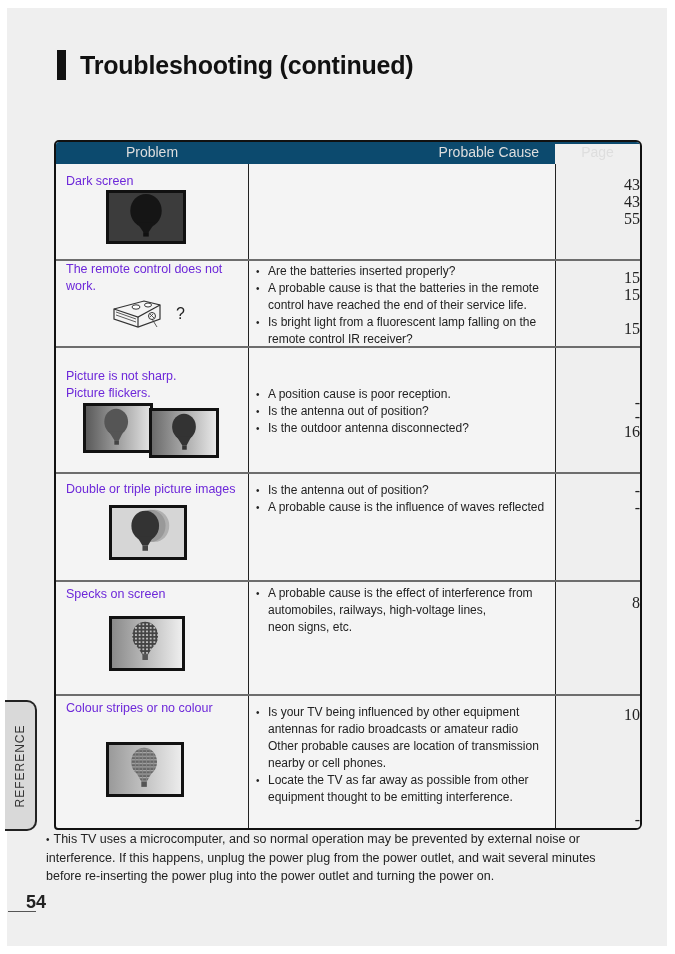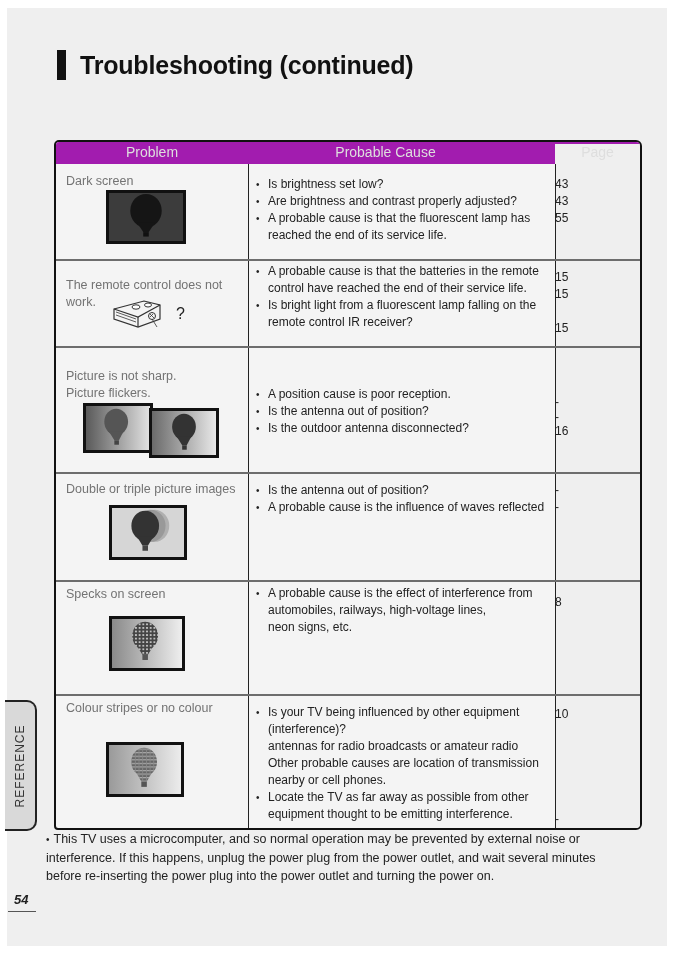--- a/index.html
+++ b/index.html
@@ -11,51 +11,51 @@
     position:absolute; left:7px; top:8px; width:660px; height:938px; background:#efefef;
   }
   .title-wrap { position:absolute; left:57px; top:50px; display:flex; align-items:center; }
   .title-bar { width:9px; height:30px; background:#111; margin-right:14px; }
   .title { font-size:25px; font-weight:bold; letter-spacing:-0.2px; color:#111; }
 
   .table-box {
     position:absolute; left:54px; top:140px; width:584px; height:686px;
     border:2px solid #111; border-radius:5px 6px 6px 4px; background:#f4f4f4; overflow:hidden;
   }
-  .thead { position:absolute; left:0; top:0; width:100%; height:22px; background:#a21caf; }
+  .thead { position:absolute; left:0; top:0; width:100%; height:22px; background:#0c4a6e; }
   .th { position:absolute; top:2px; font-size:14px; color:#dedede; text-align:center; }
   .th.problem { left:0; width:192px; }
-  .th.cause { left:176px; width:307px; }
+  .th.cause { left:176px; width:307px;text-align:right; }
   .th.page { left:499px; width:85px; }
 
   .vline { position:absolute; top:22px; bottom:0; width:1px; background:#222; }
   .hline { position:absolute; left:0; right:0; height:2px; background:#6d6d6d; }
 
   .row { position:absolute; left:0; width:100%; }
-  .prob { position:absolute; left:10px; font-size:12.5px; line-height:17px; color:#737373; }
+  .prob { position:absolute; left:10px; font-size:12.5px; line-height:17px; color:#6d28d9; }
   .causes { position:absolute; left:200px; width:300px; font-size:12px; line-height:17px; color:#222; margin:0; padding:0; list-style:none; }
   .causes li { position:relative; padding-left:12px; }
   .causes li::before { content:"\2022"; position:absolute; left:0; top:0; font-size:10px; }
   .causes li.cont::before { content:""; }
-  .pages { position:absolute; left:499px; width:85px; text-align:left; font-size:12px; line-height:17px; color:#222; }
+  .pages { position:absolute; left:499px; width:85px; text-align:right; font-size:16px; line-height:17px; color:#222;font-family:Liberation Serif, serif; }
 
   .pic { position:absolute; border:3px solid #111; box-sizing:border-box; overflow:hidden; }
   .pic svg { display:block; width:100%; height:100%; }
 
   .side-tab {
     position:absolute; left:5px; top:700px; width:30px; height:127px;
     border:2px solid #222; border-left:none; border-radius:0 10px 10px 0; background:#d9d9d9;
   }
   .side-tab span {
     position:absolute; left:50%; top:50%; transform:translate(-50%,-50%) rotate(-90deg);
     font-size:12px; letter-spacing:1px; color:#333; white-space:nowrap;
   }
   .note { position:absolute; left:46px; top:830px; width:580px; font-size:12.5px; line-height:18px; color:#222; }
   .note .bul { font-size:10px; margin-right:4px; }
-  .page-num { position:absolute; left:14px; top:892px; font-size:13px; font-weight:bold; color:#222;font-style:italic; }
+  .page-num { position:absolute; left:26px; top:892px; font-size:18px; font-weight:bold; color:#222; }
   .page-num-line { position:absolute; left:8px; top:911px; width:28px; height:1px; background:#555; }
 </style>
 </head>
 <body>
 
 <div class="page"></div>
 
 <div class="title-wrap">
   <div class="title-bar"></div>
   <div class="title">Troubleshooting (continued)</div>
@@ -80,50 +80,45 @@
   <div class="row" style="top:22px;height:95px">
     <div class="prob" style="top:9px">Dark screen</div>
     <div class="pic" style="left:50px;top:26px;width:80px;height:54px;">
       <svg viewBox="0 0 80 54" preserveAspectRatio="none">
         <rect width="80" height="54" fill="#3c3c3c"></rect>
         <ellipse cx="40" cy="20" rx="17" ry="19" fill="#151515"></ellipse>
         <path d="M30 33 L37 44 L43 44 L50 33 Z" fill="#151515"></path>
         <rect x="37" y="44" width="6" height="5" fill="#111"></rect>
       </svg>
     </div>
-    <ul class="causes" style="top:12px">
-      <li>Is brightness set low?</li>
-      <li>Are brightness and contrast properly adjusted?</li>
-      <li>A probable cause is that the fluorescent lamp has</li>
-      <li class="cont">reached the end of its service life.</li>
-    </ul>
     <div class="pages" style="top:12px">
       <div>43</div>
       <div>43</div>
       <div>55</div>
     </div>
   </div>
 
   <div class="row" style="top:119px;height:85px">
-    <div class="prob" style="top:16px;width:175px">The remote control does not work.</div>
+    <div class="prob" style="top:0px;width:175px">The remote control does not work.</div>
     <div style="position:absolute;left:56px;top:36px;width:80px;height:36px">
       <svg viewBox="0 0 80 36" width="80" height="36">
         <path d="M2 12 L32 4 L48 8 L48 22 L26 30 L2 22 Z" fill="none" stroke="#333" stroke-width="1.2"></path>
         <path d="M2 12 L26 20 L48 8" fill="none" stroke="#333" stroke-width="1.2"></path>
         <path d="M26 20 L26 30" stroke="#333" stroke-width="1.2"></path>
         <path d="M4 15 L24 22 M4 18 L24 25" stroke="#333" stroke-width="0.8"></path>
         <ellipse cx="24" cy="10" rx="4" ry="2.2" fill="#fff" stroke="#333"></ellipse>
         <ellipse cx="36" cy="8" rx="3.5" ry="2" fill="#fff" stroke="#333"></ellipse>
         <ellipse cx="40" cy="19" rx="3.5" ry="3.5" fill="none" stroke="#333"></ellipse>
         <path d="M38 17 L42 21 M38 20 L41 17" stroke="#333" stroke-width="0.8"></path>
         <line x1="40" y1="22" x2="45" y2="30" stroke="#333" stroke-width="0.8"></line>
       </svg>
       <span style="position:absolute;left:64px;top:8px;font-size:16px;color:#222">?</span>
     </div>
     <ul class="causes" style="top:2px">
+      <li>Are the batteries inserted properly?</li>
       <li>A probable cause is that the batteries in the remote</li>
       <li class="cont">control have reached the end of their service life.</li>
       <li>Is bright light from a fluorescent lamp falling on the</li>
       <li class="cont">remote control IR receiver?</li>
     </ul>
     <div class="pages" style="top:8px">
       <div>15</div>
       <div style="margin-bottom:17px">15</div>
       <div>15</div>
     </div>
@@ -242,21 +237,20 @@
             </linearGradient>
         </defs>
         <rect width="78" height="55" fill="url(#g5)"></rect>
         <ellipse cx="38" cy="19" rx="14" ry="16" fill="url(#stripes)"></ellipse>
         <path d="M29 30 L35 41 L41 41 L47 30 Z" fill="url(#stripes)"></path>
         <rect x="35" y="41" width="6" height="6" fill="#555"></rect>
       </svg>
     </div>
     <ul class="causes" style="top:8px">
       <li>Is your TV being influenced by other equipment</li>
-      <li class="cont">(interference)?</li>
       <li class="cont">antennas for radio broadcasts or amateur radio</li>
       <li class="cont">Other probable causes are location of transmission</li>
       <li class="cont">nearby or cell phones.</li>
       <li>Locate the TV as far away as possible from other</li>
       <li class="cont">equipment thought to be emitting interference.</li>
     </ul>
     <div class="pages" style="top:10px">
       <div style="margin-bottom:88px">10</div>
       <div>-</div>
     </div>

